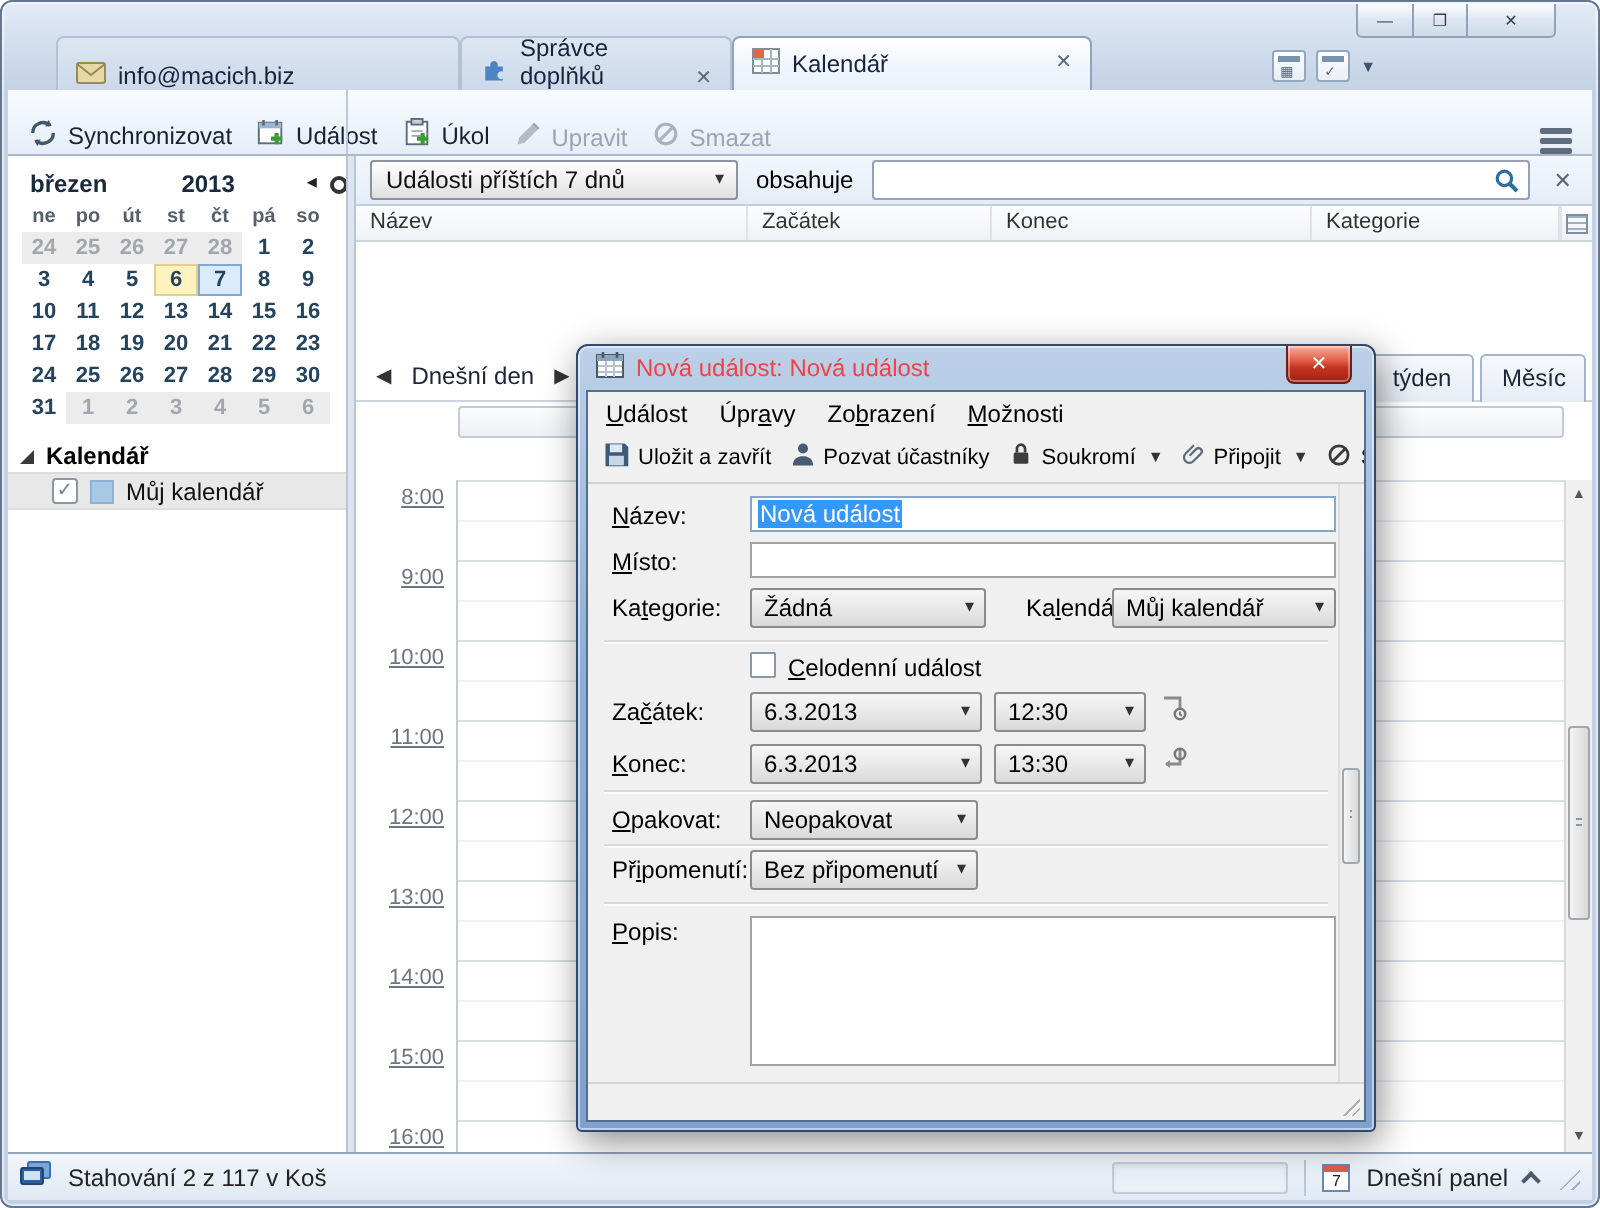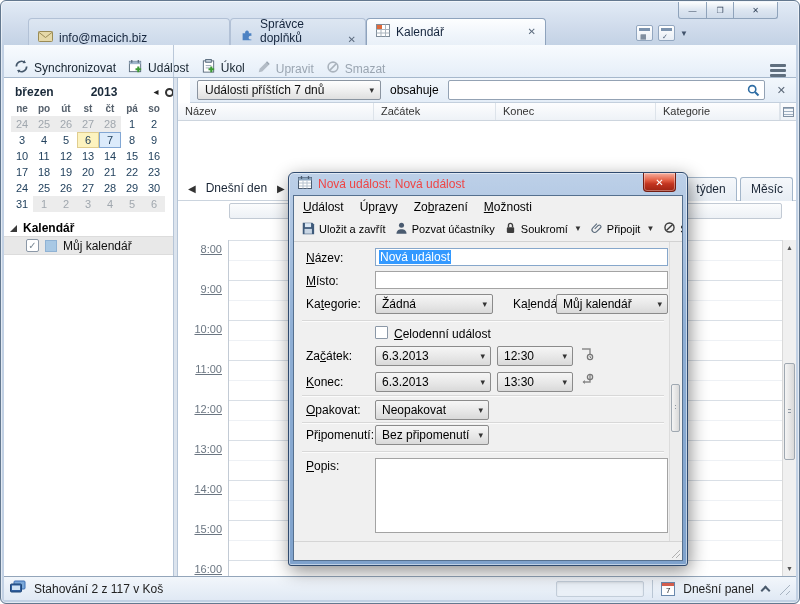--- a/index.html
+++ b/index.html
@@ -47,37 +47,37 @@
               background: #dce4ee; border-left: 1px solid #b6c5d7; border-right: 1px solid #b6c5d7; }
   .minical { position: absolute; left: 5px; top: 5px; width: 160px; }
   .mc-head { display: flex; align-items: center; font-weight: bold; color: #1a2a3a; padding: 2px 6px 4px; gap: 36px; }
   .mc-year { margin-left: 1px; }
   .mc-nav { margin-left: auto; display: flex; align-items: center; gap: 7px; color: #222; }
   .mc-arrow { font-size: 10px; line-height: 10px; }
   .ring { width: 9px; height: 9px; border: 2px solid #333; border-radius: 50%; }
   .mc-weekdays, .mc-grid { display: grid; grid-template-columns: repeat(7, 22px); padding-left: 2px; text-align: center; }
   .mc-wd { font-size: 10px; font-weight: bold; color: #55606c; padding-bottom: 2px; }
   .mc-grid { grid-auto-rows: 16px; font-size: 11px; color: #24435f; }
-  .mc-day { line-height: 16px; }
+  .mc-day { line-height: 16px; font-weight: bold; }
   .mc-day.out { background: #ececec; color: #a0a7ae; }
   .mc-day.today { background: #fdf3bf; border: 1px solid #e0cd8f; line-height: 14px; }
   .mc-day.sel { background: #dcebfb; border: 1px solid #82a7d4; line-height: 14px; }
   .cal-header { position: absolute; left: 0; right: 0; top: 140px; display: flex; align-items: center; gap: 6px;
                 font-weight: bold; color: #000; padding: 3px 6px; }
   .tri-exp { width: 0; height: 0; border-left: 7px solid transparent; border-bottom: 7px solid #3a3a3a; }
   .cal-row { position: absolute; left: 0; right: 0; top: 158px; height: 19px; background: #e8e8e8;
              border-top: 1px solid #dcdcdc; border-bottom: 1px solid #dcdcdc;
              display: flex; align-items: center; gap: 6px; padding: 0 4px 0 22px; color: #111; }
   .cbx { width: 13px; height: 13px; background: #fff; border: 1px solid #8b98a7; border-radius: 2px;
          font-size: 10px; line-height: 11px; text-align: center; color: #7a8894; }
   .swatch { width: 12px; height: 12px; background: #a8c8e4; border: 1px solid #8fb2d4; }
 
   
   .content { position: absolute; left: 178px; top: 78px; right: 4px; bottom: 28px; background: #fff; overflow: hidden; }
-  .filter-row { position: absolute; left: 12px; right: 0; top: 0; height: 25px;
+  .filter-row { position: absolute; left: 0; right: 0; top: 0; height: 25px;
                 background: linear-gradient(#f2f7fc, #e4edf7); border-bottom: 1px solid #c3cfdd;
                 display: flex; align-items: center; gap: 9px; padding: 0 7px; }
   .combo { background: linear-gradient(#fefefe, #ededed 60%, #dfdfdf); border: 1px solid #8a94a0; border-radius: 2px;
            position: relative; display: flex; align-items: center; padding: 0 20px 0 7px; color: #111; white-space: nowrap; }
   .combo::after { content: "▾"; position: absolute; right: 6px; top: 50%; transform: translateY(-55%); font-size: 9px; color: #333; }
   .range-combo { width: 184px; height: 20px; }
   .search-box { flex: 1; height: 20px; background: #fff; border: 1px solid #93a2b4; border-radius: 2px; position: relative; }
   .search-box input { position: absolute; inset: 0; border: none; outline: none; background: transparent; padding: 0 22px 0 5px; font-size: 12px; }
   .mag { position: absolute; right: 4px; top: 3px; }
   .x-small { color: #5b6878; font-weight: bold; font-size: 11px; padding: 0 3px; }

